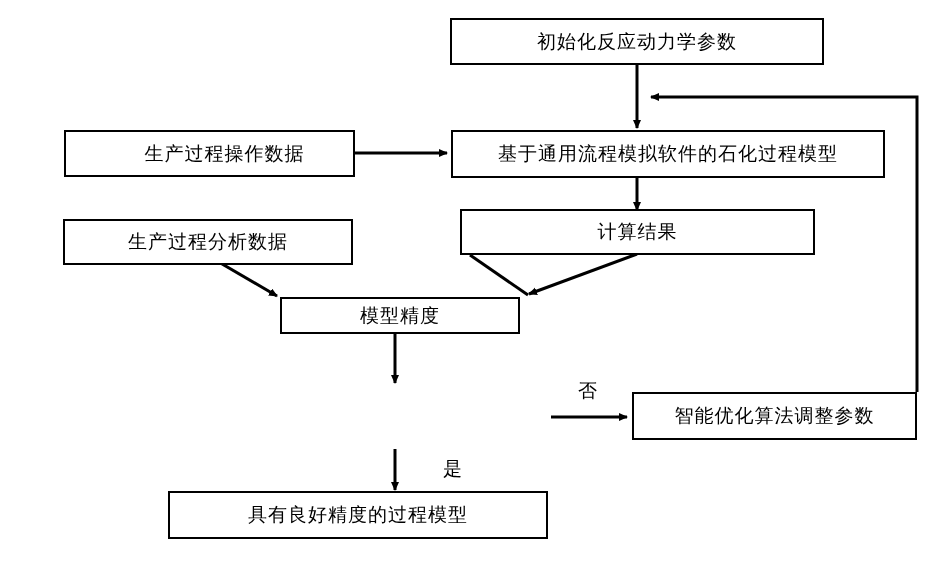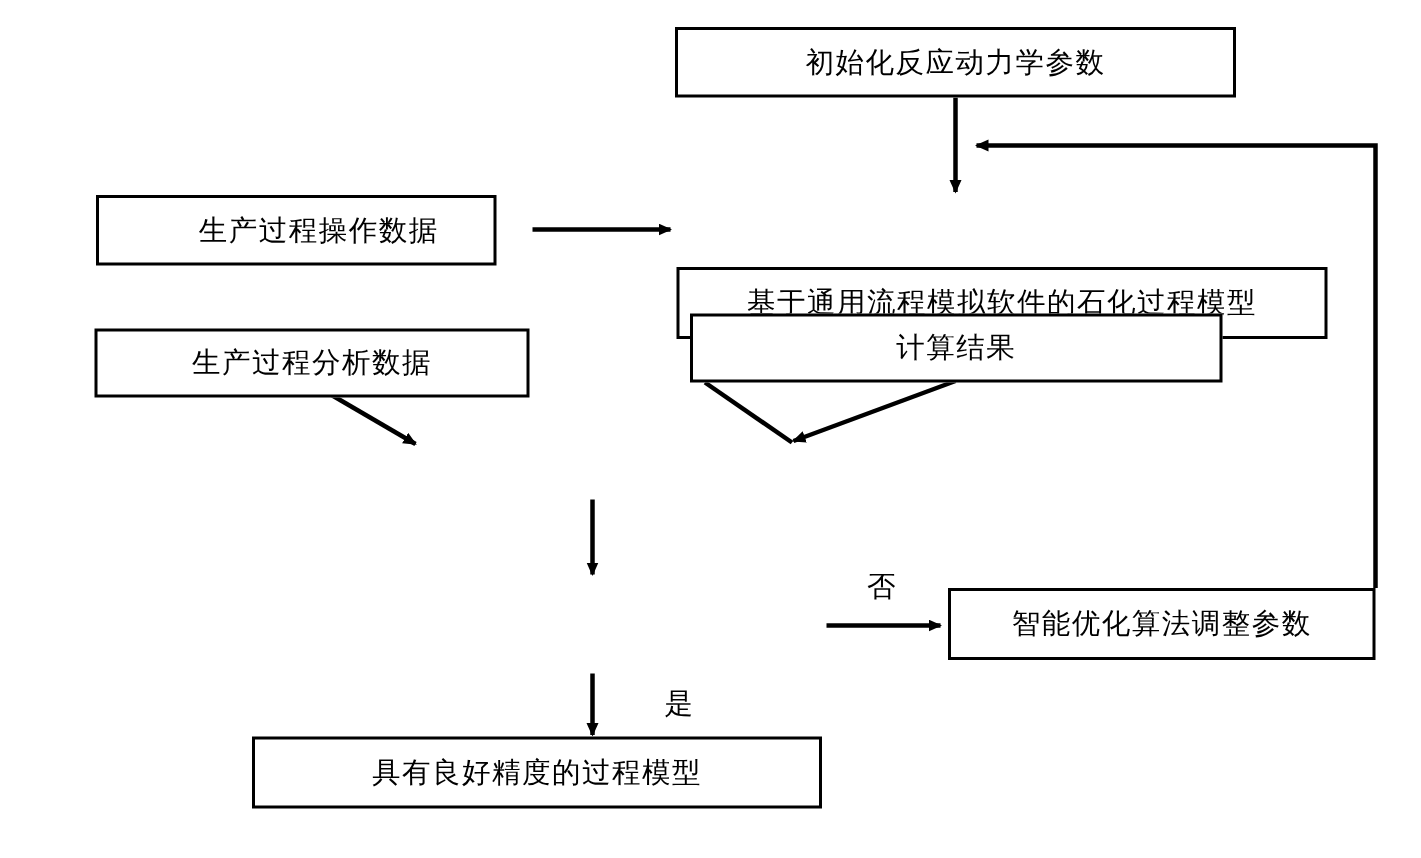--- a/index.html
+++ b/index.html
@@ -91,36 +91,39 @@
 
     <line x1="395" y1="449" x2="395" y2="490" stroke="#000000" stroke-width="3" marker-end="url(#arrow)"></line>
 
     <polyline points="917,392 917,97 651,97" fill="none" stroke="#000000" stroke-width="3" marker-end="url(#arrow)"></polyline>
   </svg>
 
   <div class="node" style="left:450px; top:18px; width:374px; height:47px;">
     <span>初始化反应动力学参数</span>
   </div>
 
-  <div class="node" style="left:64px; top:130px; width:267px; height:47px;padding-left:30px;">
+  <div class="node" style="left:64px; top:130px; width:291px; height:47px;padding-left:30px;">
     <span>生产过程操作数据</span>
   </div>
 
-  <div class="node" style="left:451px; top:130px; width:434px; height:48px;margin-top:48px;">
+  <div class="node" style="left:451px; top:130px; width:434px; height:48px;">
     <span>基于通用流程模拟软件的石化过程模型</span>
   </div>
 
   <div class="node" style="left:63px; top:219px; width:290px; height:46px;">
     <span>生产过程分析数据</span>
   </div>
 
   <div class="node" style="left:460px; top:209px; width:355px; height:46px;">
     <span>计算结果</span>
   </div>
 
+  <div class="node" style="left:280px; top:297px; width:240px; height:37px;">
+    <span>模型精度</span>
+  </div>
 
 
   <div class="node" style="left:632px; top:392px; width:285px; height:48px;">
     <span>智能优化算法调整参数</span>
   </div>
 
   <div class="node" style="left:168px; top:491px; width:380px; height:48px;">
     <span>具有良好精度的过程模型</span>
   </div>
 

